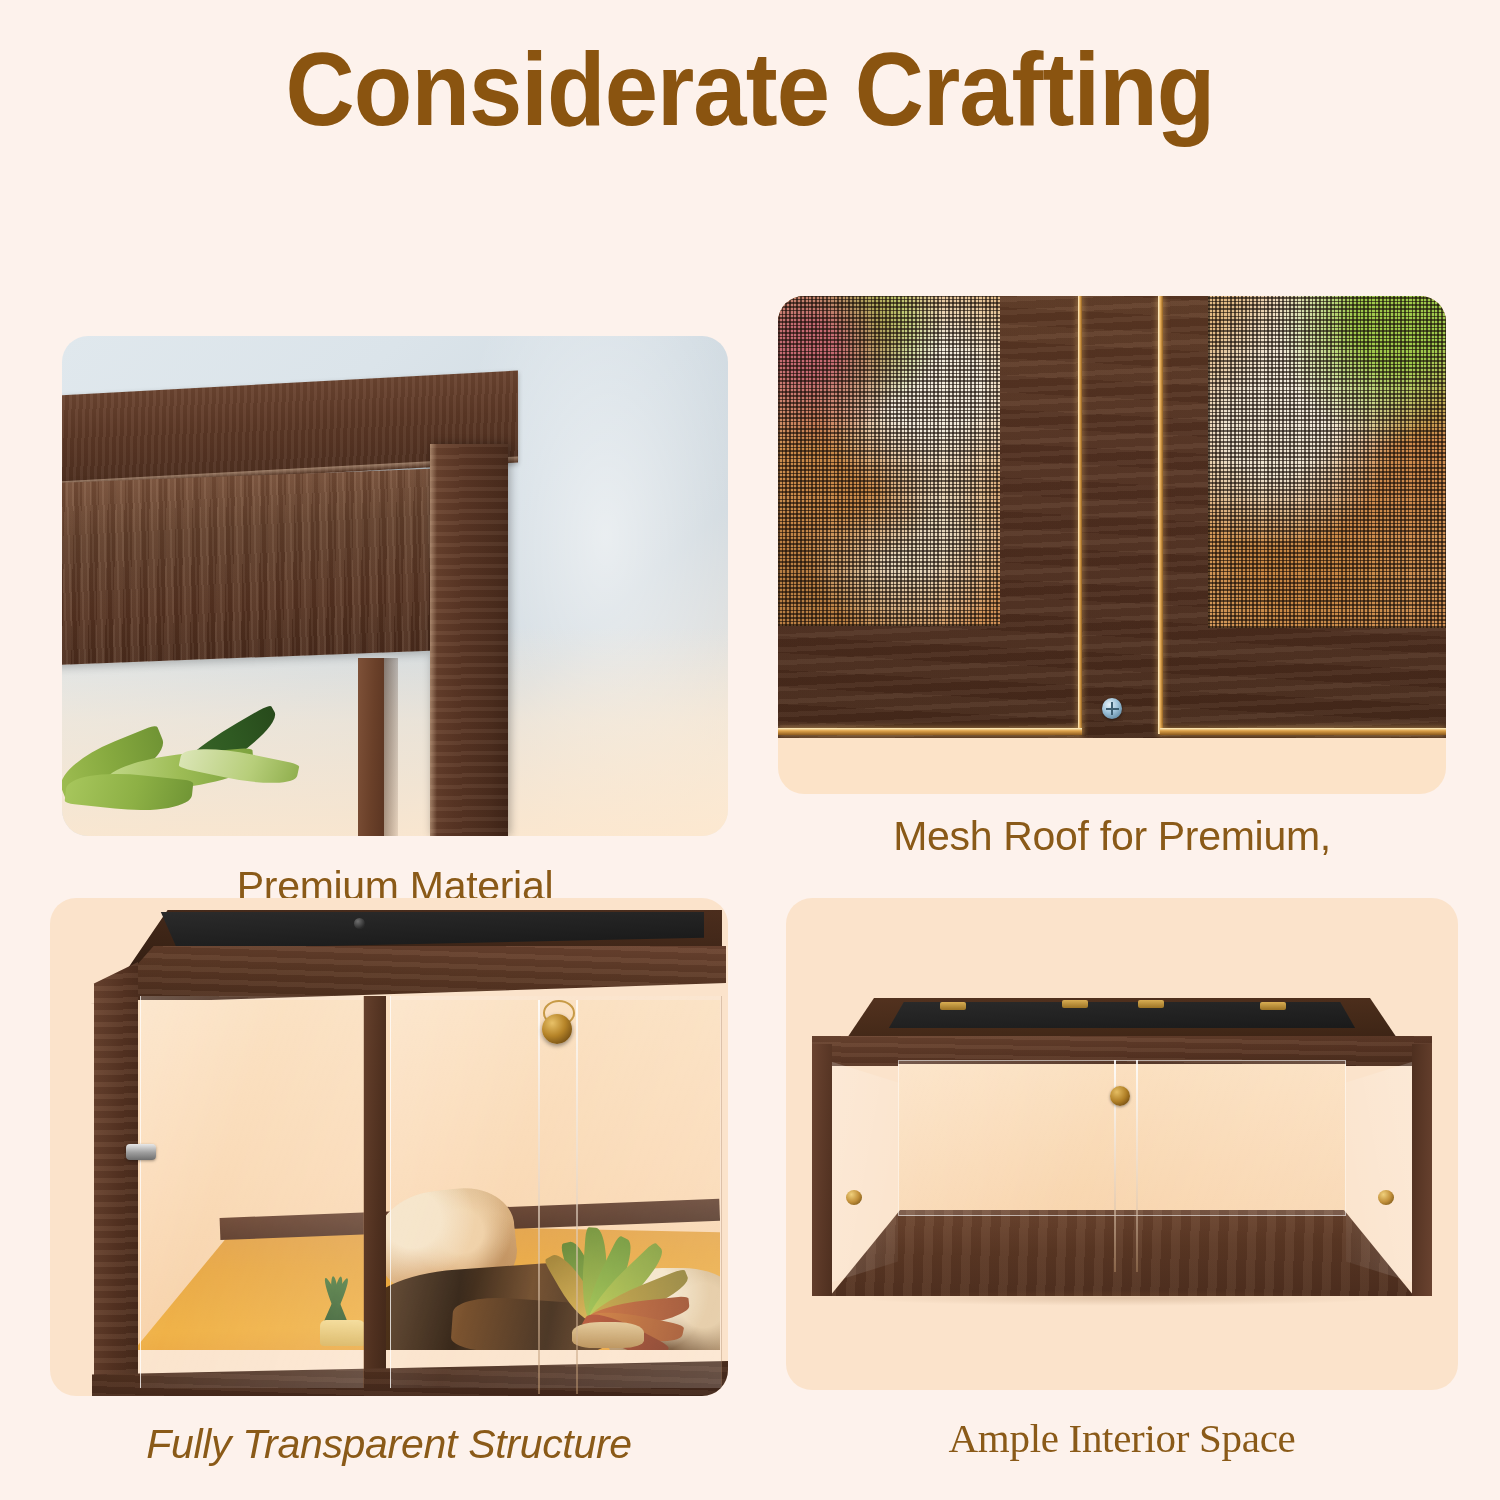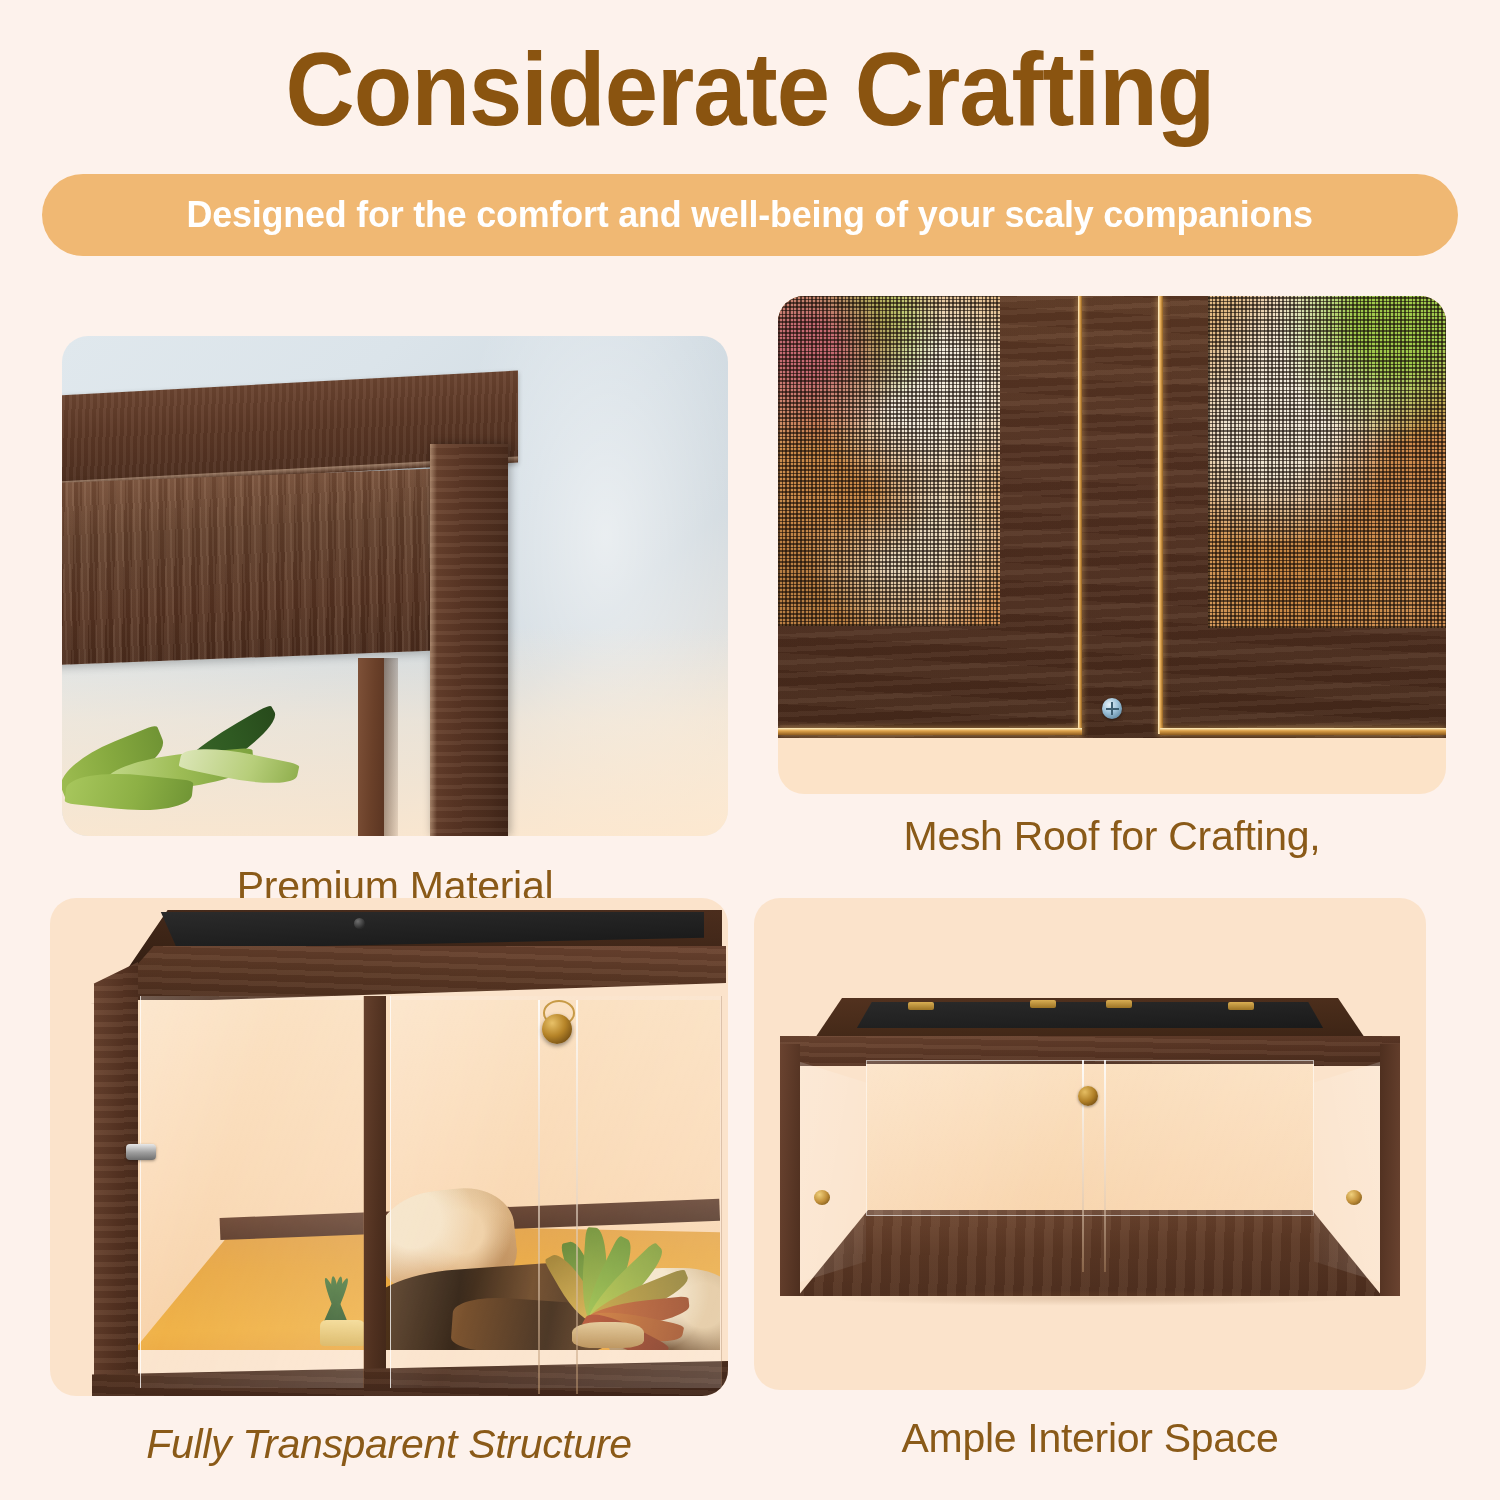--- a/index.html
+++ b/index.html
@@ -64,21 +64,21 @@
     left: 0;
     top: 296px;
     width: 1500px;
   }
   .cell {
     position: absolute;
   }
   .cell-1 { left: 62px;  top: 0px; margin-top: 40px; }
   .cell-2 { left: 778px; top: 0px; }
   .cell-3 { left: 50px;  top: 602px; font-style: italic; }
-  .cell-4 { left: 754px; top: 602px; }
+  .cell-4 { left: 786px; top: 602px; font-family: Liberation Serif, serif; }
 
   .card {
     position: relative;
     border-radius: 26px;
     overflow: hidden;
   }
   .card-1 { width: 666px; height: 500px; }
   .card-2 { width: 668px; height: 498px; }
   .card-3 { width: 678px; height: 498px; }
   .card-4 { width: 672px; height: 492px; }
@@ -527,23 +527,20 @@
     background: radial-gradient(ellipse at center, rgba(140,95,55,0.22), rgba(140,95,55,0) 70%);
   }
 </style>
 </head>
 <body>
 
 <div class="page">
 
   <div class="title">Considerate Crafting</div>
 
-  <div class="subtitle-banner">
-    <div class="subtitle-text">Designed for the comfort and well-being of your scaly companions</div>
-  </div>
 
   <div class="grid">
 
     <div class="cell cell-1">
       <div class="card card-1">
         <div class="c1-bg"></div>
         <div class="c1-wallglow"></div>
         <div class="c1-floorlight"></div>
         <div class="c1-toprail">
           <div class="c1-toprail-edge"></div>
@@ -575,21 +572,21 @@
           <div class="c2-mesh-inner"></div>
         </div>
         <div class="c2-goldline c2-gold-v1"></div>
         <div class="c2-goldline c2-gold-v2"></div>
         <div class="c2-goldline c2-gold-h1"></div>
         <div class="c2-goldline c2-gold-h2"></div>
         <div class="c2-screw"></div>
         <div class="c2-peach"></div>
       </div>
       <div class="caption caption-2">
-        <span class="cap-line">Mesh Roof for Crafting,</span>
+        <span class="cap-line">Mesh Roof for Premium,</span>
       </div>
     </div>
 
     <div class="cell cell-3">
       <div class="card card-3">
         <div class="c3-bg"></div>
         <div class="tank3">
           <div class="c3-lid"></div>
           <div class="c3-lidtop"></div>
           <div class="c3-lidhole"></div>

